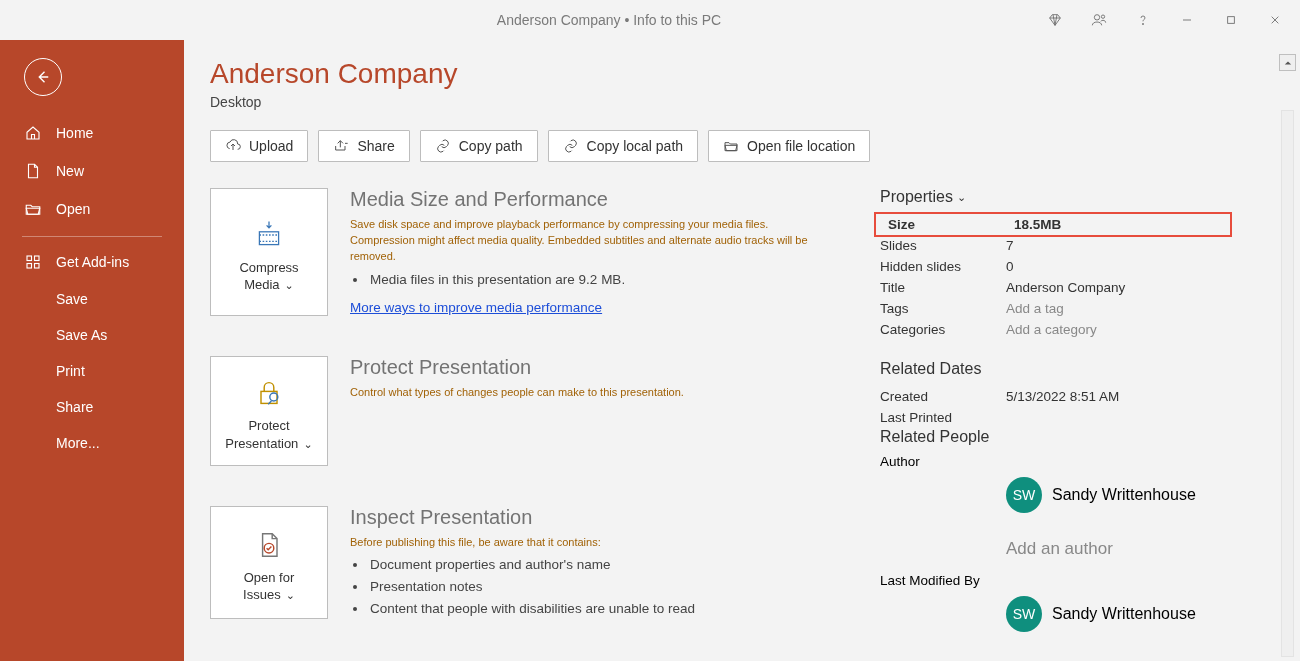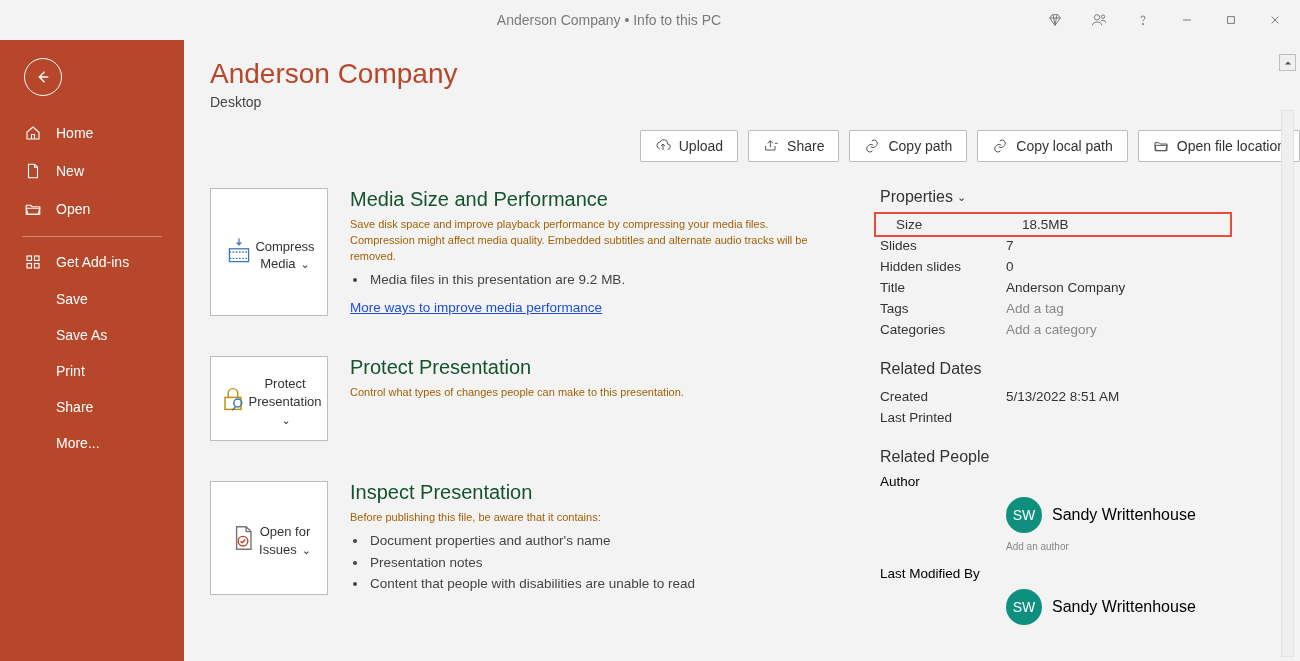--- a/index.html
+++ b/index.html
@@ -22,53 +22,53 @@
   .side-sep { height:1px; background: rgba(255,255,255,0.35); margin: 8px 22px 6px 22px; }
   .side-item.noicon { padding-left: 56px; }
 
   .main { flex:1; background:#f3f3f3; padding: 18px 0 0 26px; position:relative; overflow:hidden;}
   .scroll-top-arrow { position:absolute; top:14px; right:4px; width:17px; height:17px; border:1px solid #bfbfbf; background:#efefef; display:flex; align-items:center; justify-content:center; }
   .scroll-top-arrow svg { width:8px; height:8px; fill:#555; }
   .scrollbar-track { position:absolute; top:70px; right:6px; width:13px; bottom:4px; background:#efefef; border:1px solid #e3e3e3; }
 
   .doc-title { color:#b7472a; font-size:28px; font-weight:400; }
   .doc-location { color:#444; font-size:14px; margin-top:4px;}
-  .action-row { display:flex; gap:10px; margin-top:20px;justify-content:flex-end; }
+  .action-row { display:flex; gap:10px; margin-top:20px; }
   .action-btn { display:flex; align-items:center; gap:8px; border:1px solid #bdbdbd; background:#fff; padding:7px 14px; font-size:14px; color:#333; border-radius:1px;}
   .action-btn svg { width:16px; height:16px; stroke:#555; fill:none; stroke-width:1.5; }
 
   .info-area { display:flex; margin-top:26px; gap:0; }
   .left-col { width: 650px; }
 
   .info-block { display:flex; gap:22px; margin-bottom:40px;}
-  .big-btn { width:118px; border:1px solid #bdbdbd; background:#fff; display:flex; flex-direction:row; align-items:center; justify-content:center; padding:18px 6px 12px 6px; font-size:13px; color:#333; line-height:1.35;}
+  .big-btn { width:118px; border:1px solid #bdbdbd; background:#fff; display:flex; flex-direction:column; align-items:center; justify-content:center; padding:18px 6px 12px 6px; font-size:13px; color:#333; line-height:1.35;}
   .big-btn .bicon { height:36px; display:flex; align-items:center; justify-content:center; margin-bottom:6px;}
   .big-btn .bicon svg { width:32px; height:32px; }
   .big-btn .blabel { text-align:center; }
   .chev { font-size:11px; margin-left:2px;}
-  .blk-text h2 { font-size:20px; font-weight:400; color:#14532d; margin-bottom:6px;}
+  .blk-text h2 { font-size:20px; font-weight:400; color:#737373; margin-bottom:6px;}
   .blk-text p { font-size:11px; color:#a16207; line-height:1.45; max-width:470px;}
   .bullets { margin:4px 0 0 18px; }
   .bullets li { font-size:13.5px; color:#444; line-height:1.6; padding-left:2px;}
   .link-red { color:#1d4ed8; text-decoration:underline; font-size:13.5px; display:inline-block; margin-top:10px; cursor:default;}
 
   .right-col { width:370px; padding-left:20px;}
   .sect-head { font-size:16px; color:#333; margin-bottom:8px; display:flex; align-items:center; gap:4px;}
   .sect-head .chev2 { font-size:11px;}
   .prop-table { font-size:13.5px; color:#333; }
   .prop-row { display:flex; padding:3px 0; white-space:nowrap;}
   .prop-row .k { width:126px; color:#333; }
   .prop-row .v { color:#333; }
   .prop-row .v.placeholder { color:#888; }
-  .prop-row.highlight { outline:2px solid #e74c3c; outline-offset:0px; padding:3px 20px; margin-left:-4px; }
+  .prop-row.highlight { outline:2px solid #e74c3c; outline-offset:0px; padding:3px 12px; margin-left:-4px;font-weight:bold; }
 
   .people-row { display:flex; align-items:center; gap:10px; padding:4px 0;}
   .avatar { width:36px; height:36px; border-radius:50%; background:#0f8f7e; color:#fff; display:flex; align-items:center; justify-content:center; font-size:14px; }
   .people-label { font-size:13.5px; margin-bottom:4px;}
-  .add-author { font-size:10px; color:#888; margin-left:46px; margin-top:4px; }
+  .add-author { font-size:17px; color:#888; margin-left:46px; margin-top:22px; }
   .people-block { margin-bottom:14px; }
   .person-right { margin-left:126px; }
 
 </style>
 </head>
 <body>
 
 <div class="titlebar">
   <div style="width:184px"></div>
   <div class="titlebar-center">Anderson Company • Info to this PC</div>
@@ -331,21 +331,21 @@
           <div class="prop-row">
             <span class="k">Created</span>
               <span class="v">5/13/2022 8:51 AM</span>
           </div>
           <div class="prop-row">
             <span class="k">Last Printed</span>
               <span class="v"></span>
           </div>
         </div>
 
-        <div class="sect-head" style="margin-top:20px">
+        <div class="sect-head" style="">
           <span>Related People</span>
         </div>
 
         <div class="people-block">
           <div class="people-label">Author</div>
           <div class="person-right">
             <div class="people-row">
               <div class="avatar">SW</div>
               <span>Sandy Writtenhouse</span>
             </div>

